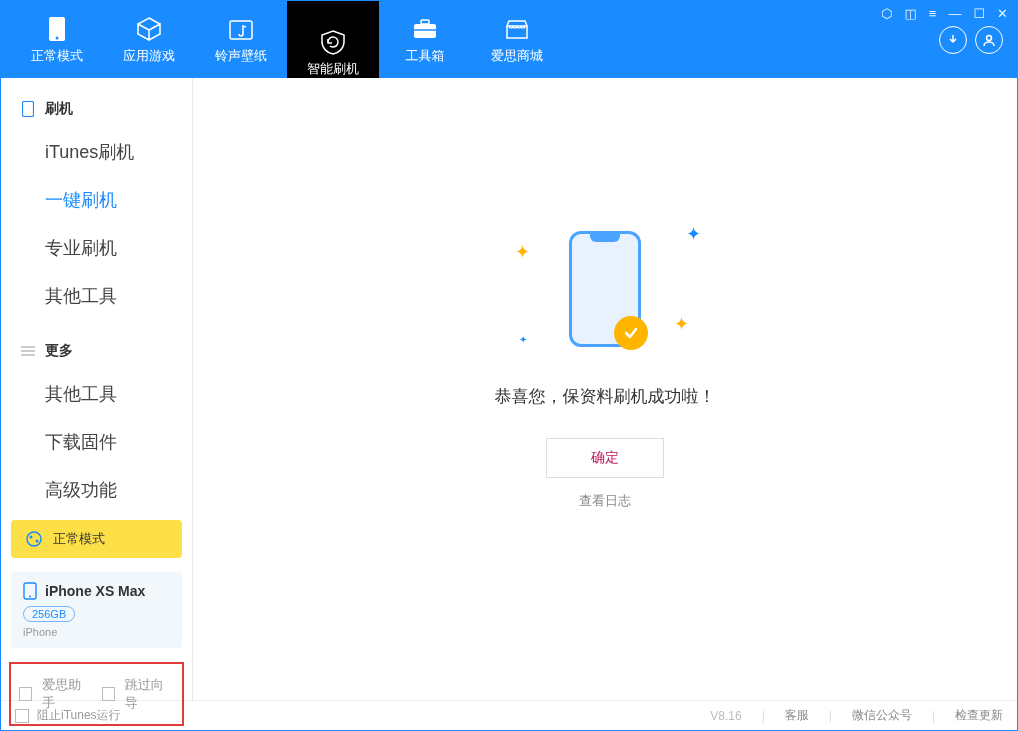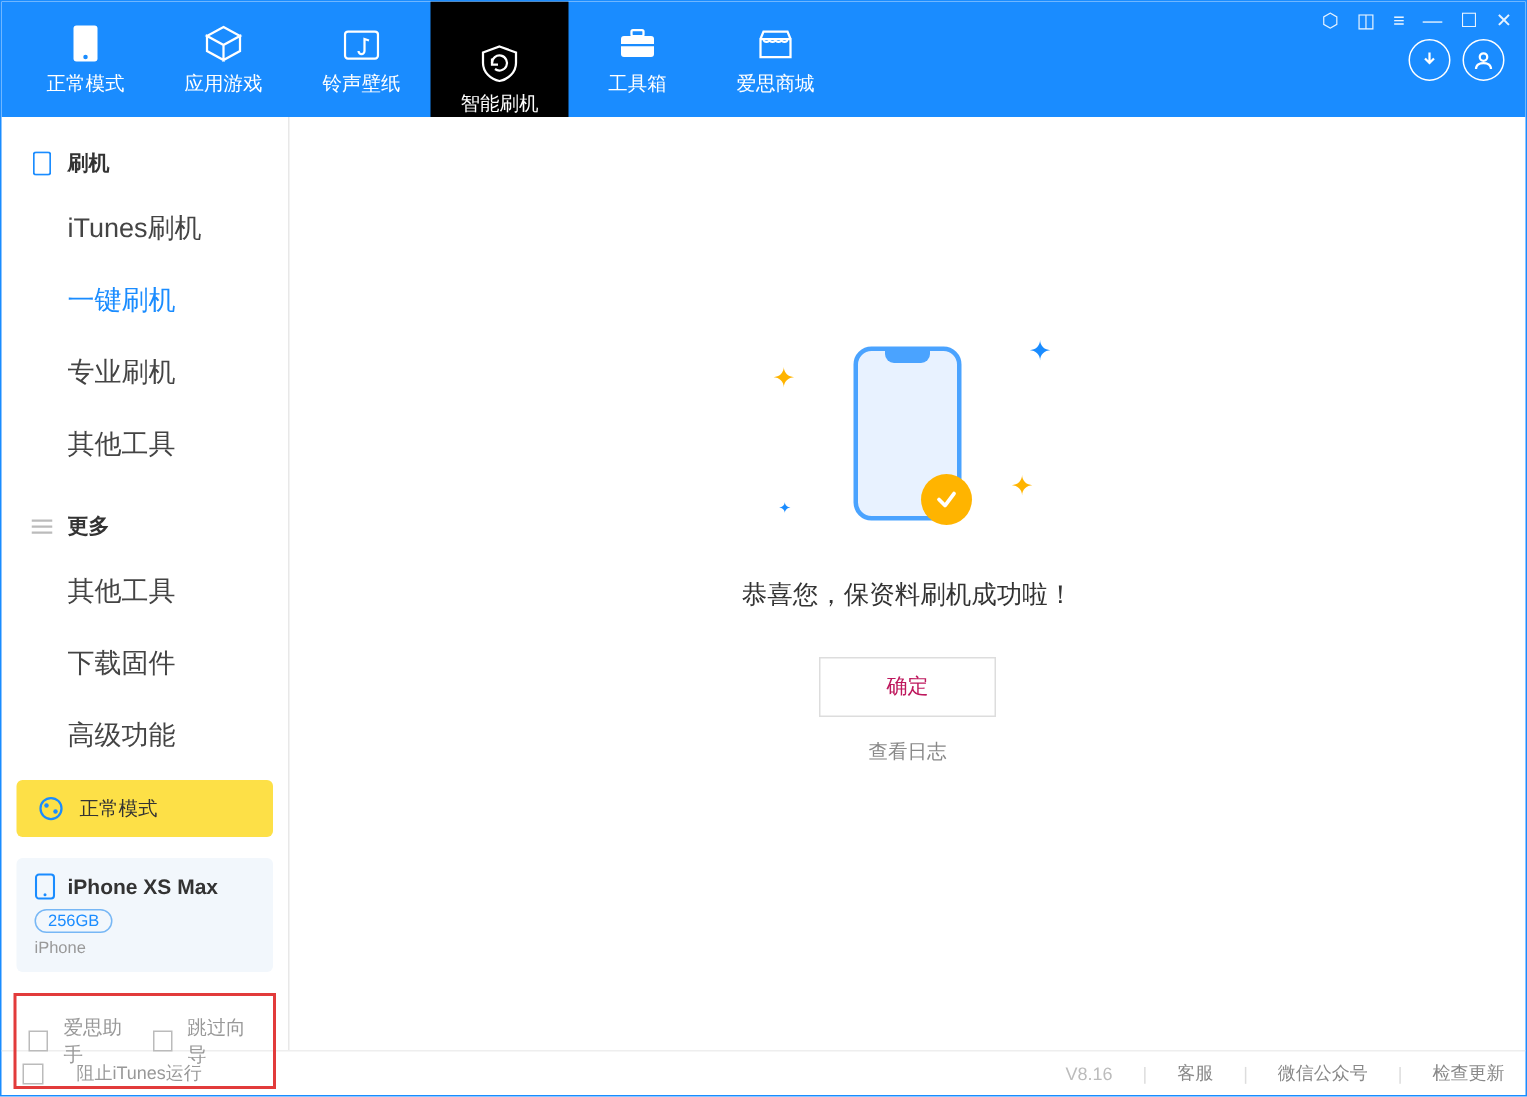--- a/index.html
+++ b/index.html
@@ -55,21 +55,21 @@
 .sparkle.s4{left:-26px; bottom:4px; font-size:10px;color:#1a8cff;}
 .phone{width:72px;height:116px;border:3px solid #4aa3ff;border-radius:12px;background:#e8f2ff;position:relative;}
 .phone .notch{position:absolute;top:0;left:50%;transform:translateX(-50%);width:30px;height:8px;background:#4aa3ff;border-radius:0 0 6px 6px;}
 .check-badge{position:absolute;right:-10px;bottom:-6px;width:34px;height:34px;background:#ffb400;border-radius:50%;display:flex;align-items:center;justify-content:center;}
 .msg{margin-top:36px;font-size:17px;color:#333;}
 .ok-btn{margin-top:30px;border:1px solid #ddd;background:#fff;padding:10px 44px;font-size:14px;color:#be185d;cursor:pointer;}
 .log-link{margin-top:14px;font-size:13px;color:#888;cursor:pointer;}
 
 
 .footer { height: 30px; border-top: 1px solid #eee; display: flex; align-items: center; padding: 0 14px; font-size: 12px; color: #999; }
-.footer .fl { display:flex; align-items:center; gap:22px;}
+.footer .fl { display:flex; align-items:center; gap:8px;}
 .footer .fr { margin-left: auto; display:flex; align-items:center; gap: 20px;}
 .footer .sep{color:#ddd;}
 .flink{cursor:pointer;color:#888;}
 .ver{color:#bcbcbc;}
 
 svg { display: block; }
 </style>
 </head>
 <body>
 

